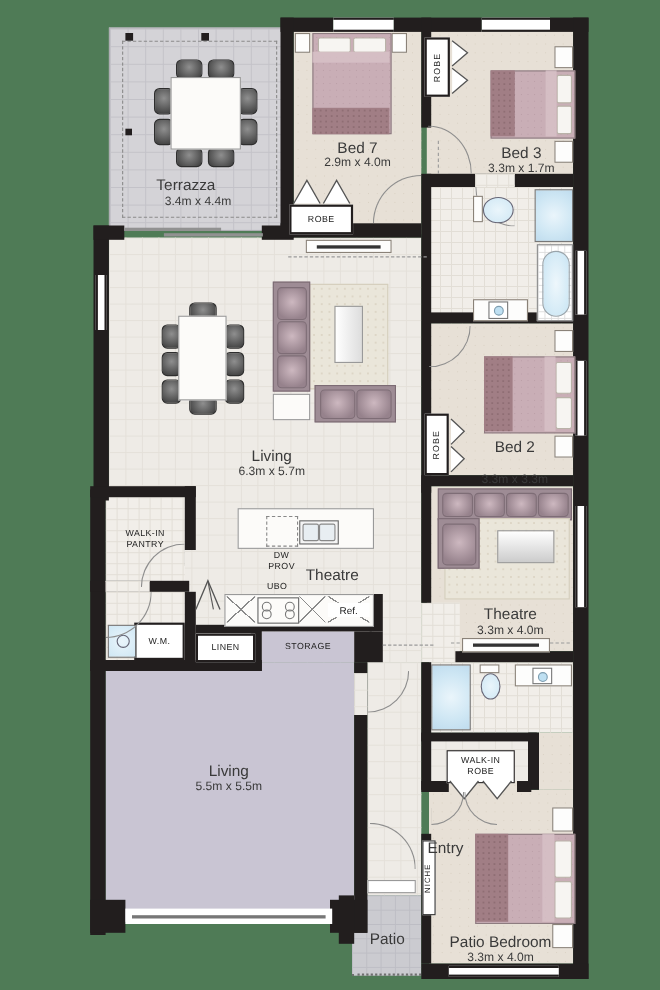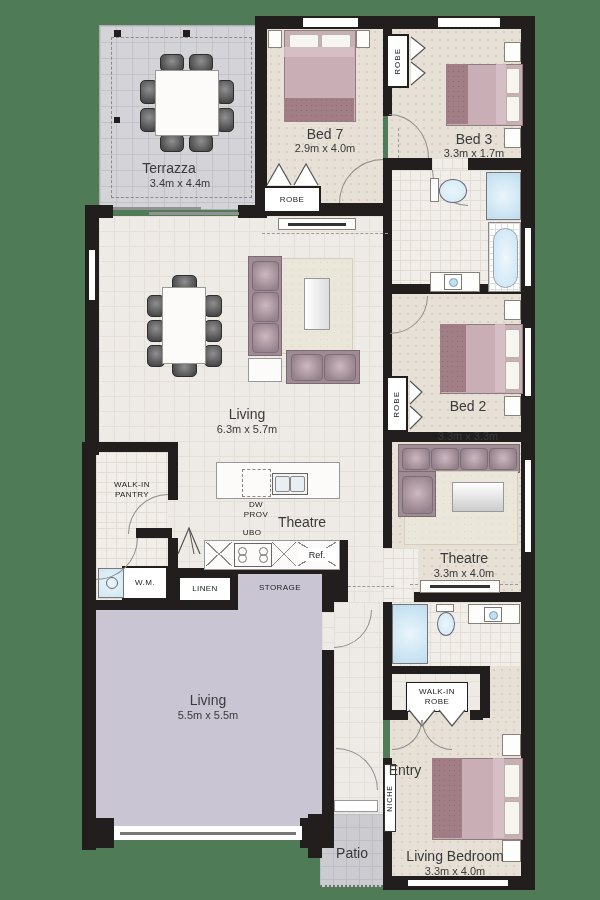--- a/index.html
+++ b/index.html
@@ -385,16 +385,16 @@
 
   <div class="room-label" style="left:464px;top:550px;">Theatre</div>
   <div class="dims" style="left:464px;top:567px;">3.3m x 4.0m</div>
 
   <div class="room-label" style="left:208px;top:692px;">Living</div>
   <div class="dims" style="left:208px;top:709px;">5.5m x 5.5m</div>
 
   <div class="room-label" style="left:357px;top:762px;margin-left:48px;">Entry</div>
   <div class="room-label" style="left:352px;top:845px;">Patio</div>
 
-  <div class="room-label" style="left:455px;top:848px;">Living Bedroom</div>
+  <div class="room-label" style="left:455px;top:848px;">Patio Bedroom</div>
   <div class="dims" style="left:455px;top:865px;">3.3m x 4.0m</div>
 
 </div>
 
 </body></html>

